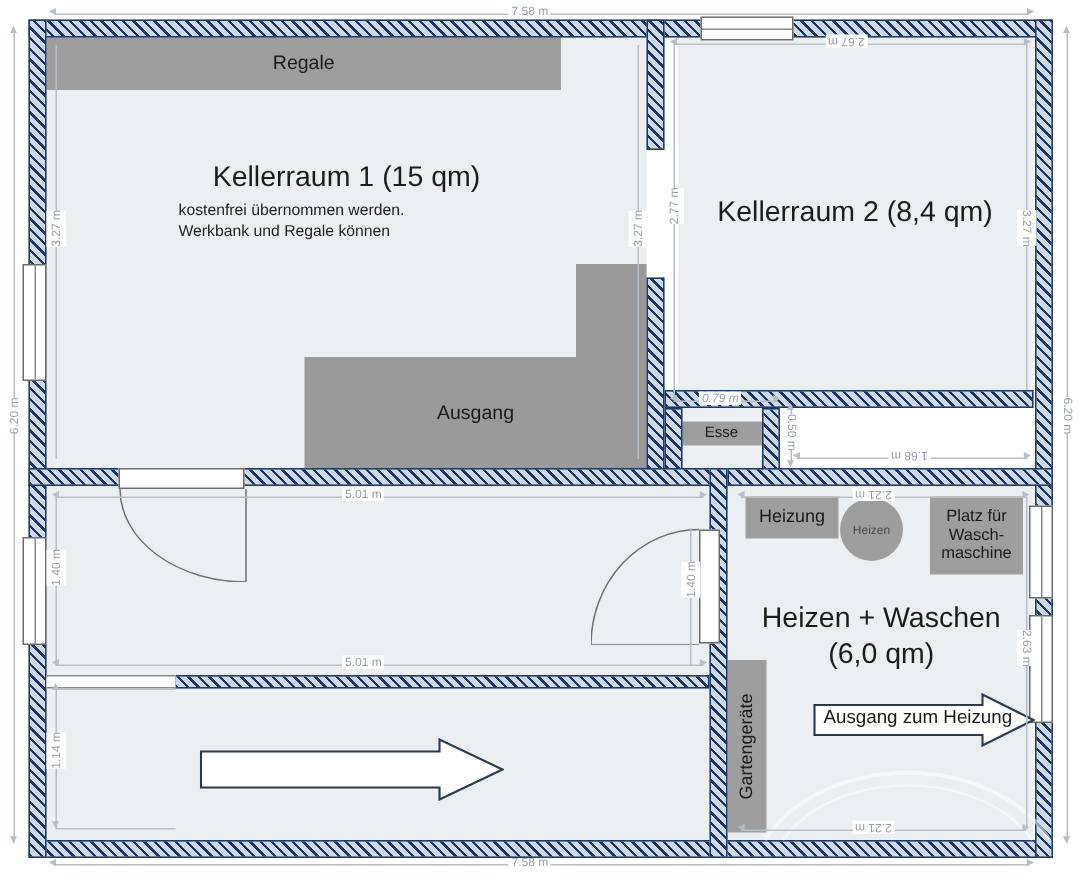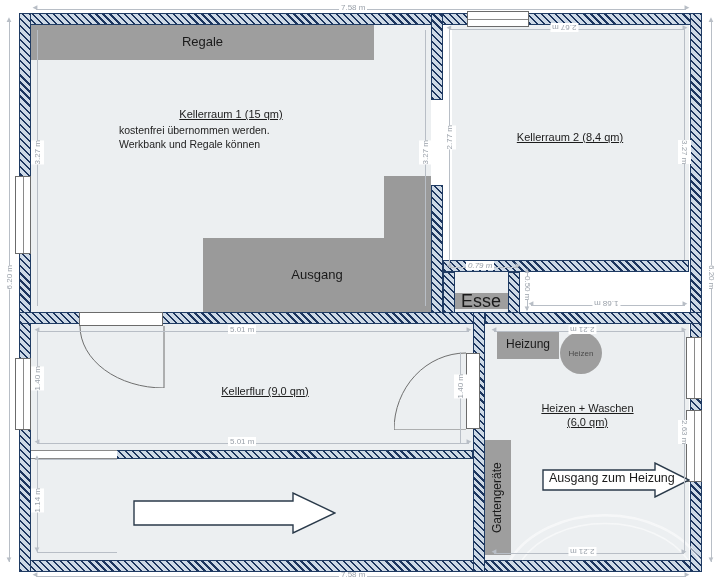--- a/index.html
+++ b/index.html
@@ -38,21 +38,21 @@
   .kessel{
     background:#9e9e9e;border-radius:50%;
     display:flex;align-items:center;justify-content:center;
     font-size:8px;color:#4a4a4a;
   }
 
   
   .roomlabel{
     color:#1c1c1c;text-align:center;white-space:nowrap;
   }
-  .roomlabel .rl-title{font-size:11px;text-decoration:underline;}
+  .roomlabel .rl-title{font-size:19px;}
   .roomlabel .rl-sub{font-size:10.5px;line-height:1.35;margin-top:3px;color:#222;}
 
   
   .window{
     background:#ffffff;border:1px solid #6b6b6b;
   }
   .window.h::before{
     content:"";position:absolute;left:0;right:0;top:50%;
     border-top:1px solid #8a8a8a;
   }
@@ -112,26 +112,31 @@
 
   <div class="abs floor" style="left:31px;top:324px;width:450px;height:237px;"></div>
 
   <div class="abs floor" style="left:485px;top:324px;width:204px;height:237px;"></div>
 
   <div class="abs furn" style="left:31px;top:24px;width:343px;height:36px;">Regale</div>
 
   <div class="abs furn dark" style="left:384px;top:176px;width:47px;height:136px;"></div>
   <div class="abs furn dark" style="left:203px;top:238px;width:228px;height:74px;">Ausgang</div>
 
-  <div class="abs furn" style="left:452px;top:281px;width:58px;height:16px;font-size:18px;margin-top:12px;">Esse</div>
+  <div class="abs furn" style="left:452px;top:281px;width:58px;height:16px;font-size:10px;">Esse</div>
 
   <div class="abs furn" style="left:497px;top:331px;width:62px;height:28px;font-size:12px;">Heizung</div>
 
   <div class="abs kessel" style="left:560px;top:332px;width:42px;height:42px;">Heizen</div>
 
+  <div class="abs furn" style="left:620px;top:331px;width:62px;height:52px;font-size:11px;flex-direction:column;">
+    <span>Platz für</span>
+    <span>Wasch-</span>
+    <span>maschine</span>
+  </div>
 
   <div class="abs furn vert" style="left:485px;top:440px;width:26px;height:115px;font-size:12px;">Gartengeräte</div>
 
   <div class="abs wall" style="left:19px;top:13px;width:683px;height:12px;"></div>
 
   <div class="abs wall" style="left:19px;top:560px;width:683px;height:12px;"></div>
 
   <div class="abs wall" style="left:19px;top:13px;width:12px;height:559px;"></div>
 
   <div class="abs wall" style="left:690px;top:13px;width:12px;height:559px;"></div>
@@ -178,23 +183,20 @@
     <div class="rl-sub" style="text-align:left;padding-left:18px;">
       <div>kostenfrei übernommen werden.</div>
       <div>Werkbank und Regale können</div>
     </div>
   </div>
 
   <div class="abs roomlabel" style="left:470px;top:131px;width:200px;">
     <div class="rl-title">Kellerraum 2 (8,4 qm)</div>
   </div>
 
-  <div class="abs roomlabel" style="left:165px;top:385px;width:200px;">
-    <div class="rl-title">Kellerflur (9,0 qm)</div>
-  </div>
 
   <div class="abs roomlabel" style="left:505px;top:402px;width:165px;">
     <div class="rl-title">Heizen + Waschen</div>
     <div class="rl-title" style="margin-top:2px;">(6,0 qm)</div>
   </div>
 
   <svg class="abs" style="left:500px;top:455px;width:210px;height:110px;opacity:.55;">
     <path d="M10 105 A 105 78 0 0 1 200 105" fill="none" stroke="#ffffff" stroke-width="2.5"></path>
     <path d="M22 105 A 92 64 0 0 1 188 105" fill="none" stroke="#ffffff" stroke-width="1.5"></path>
   </svg>

